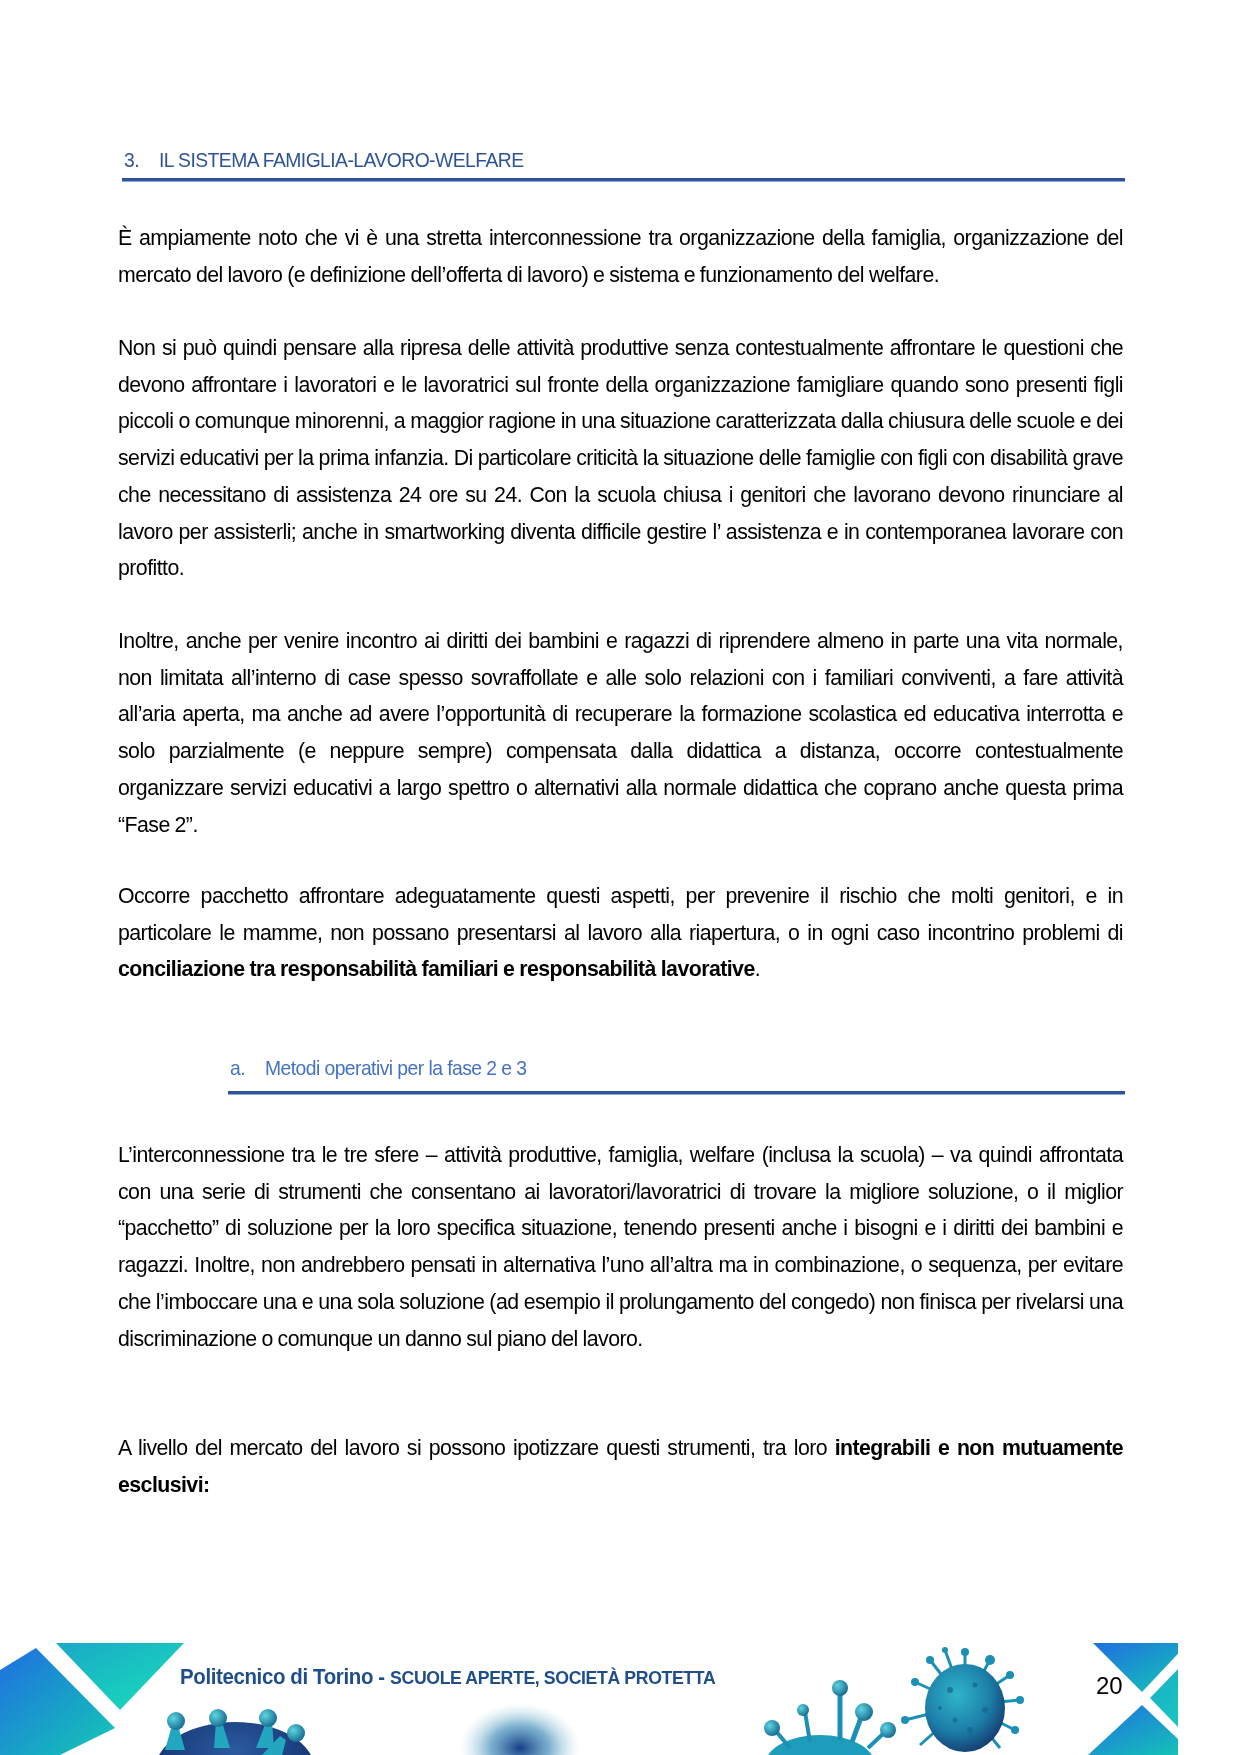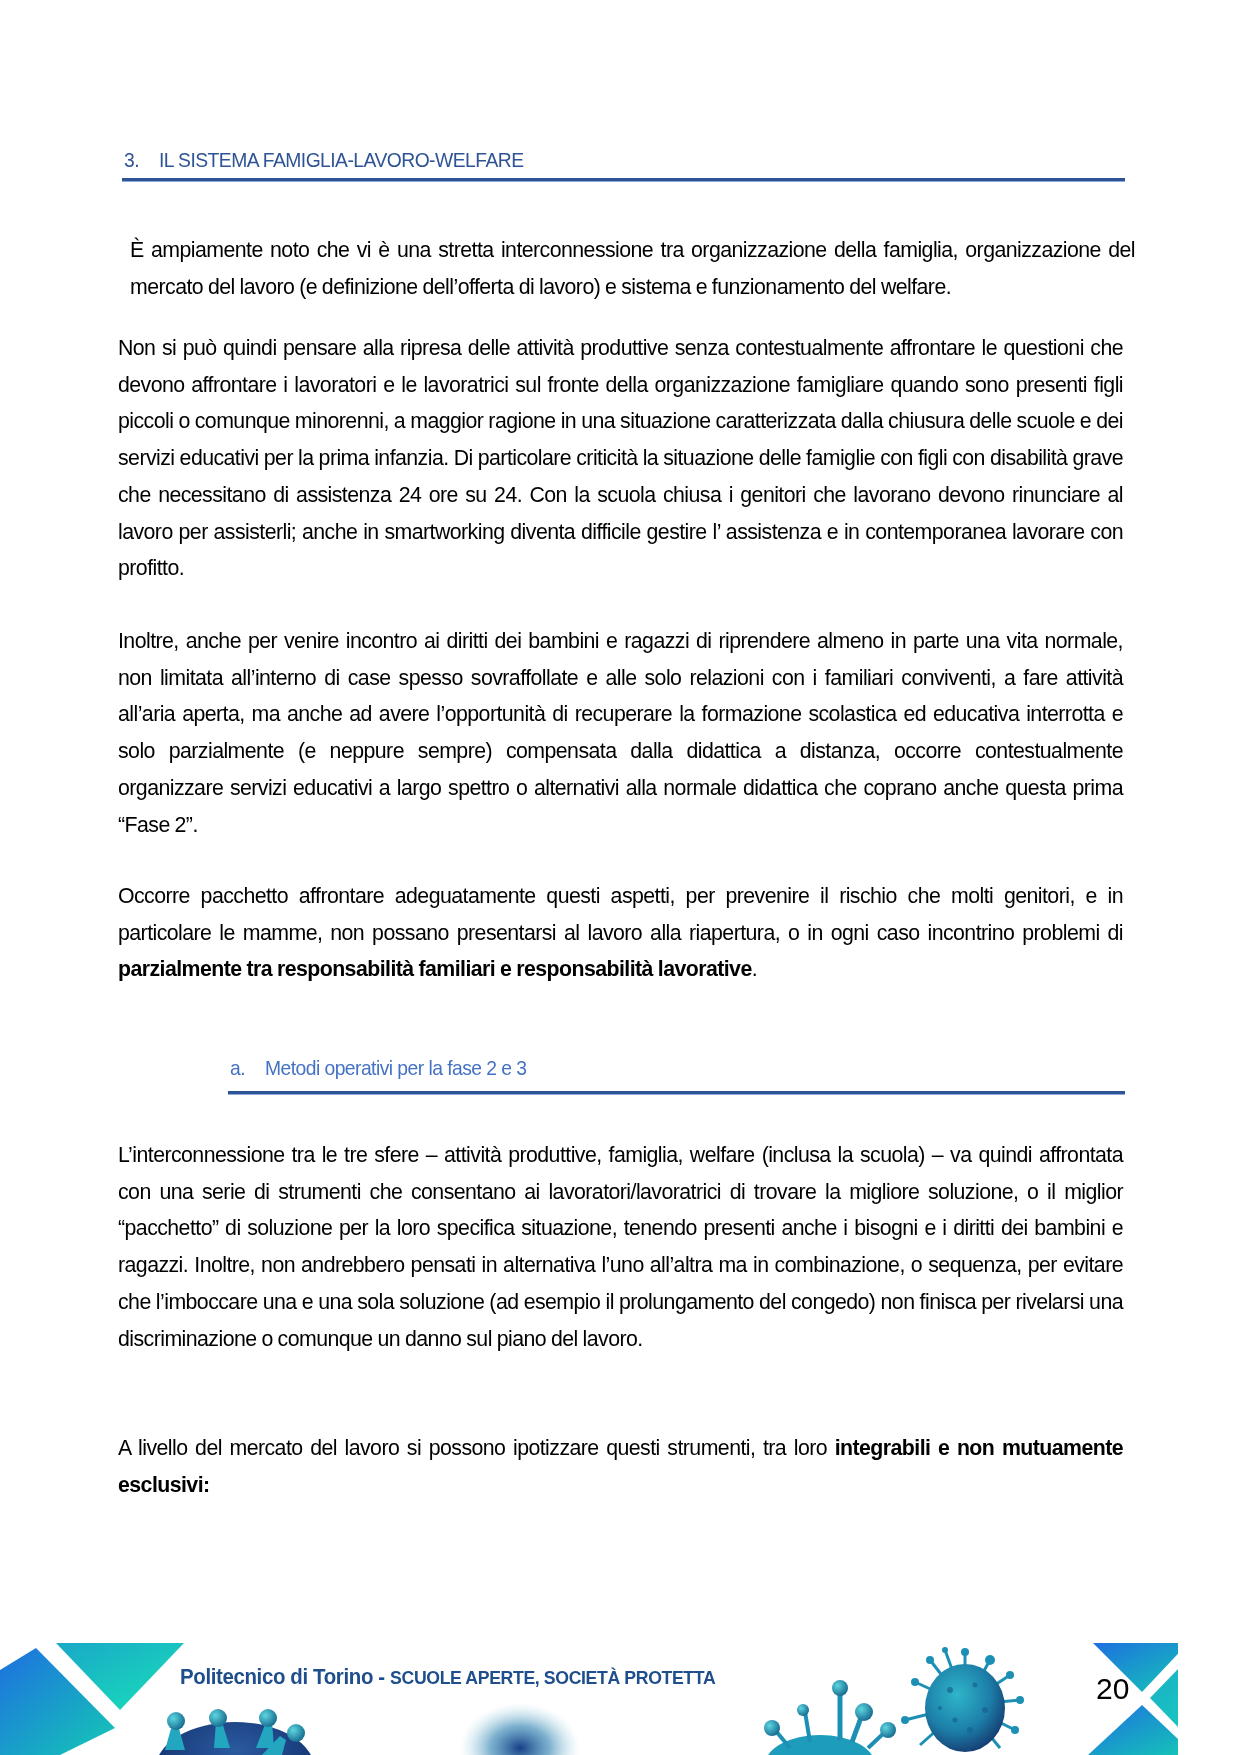--- a/index.html
+++ b/index.html
@@ -15,35 +15,35 @@
               color: #4472C4; letter-spacing: -0.6px; transform: scaleX(0.92); transform-origin: left; white-space: nowrap; }
   .heading2 .num { display: inline-block; width: 38px; }
   .para { position: absolute; left: 118px; width: 1005px; font-size: 21.3px; line-height: 36.7px;
           text-align: justify; font-family: "Liberation Sans Narrow", "Liberation Sans", sans-serif;
           letter-spacing: -0.55px; word-spacing: -0.5px; }
   .para b { font-weight: bold; }
   .footer { position: absolute; left: 0; top: 1630px; width: 1178px; height: 125px; overflow: hidden; }
   .footer-text { position: absolute; left: 180px; top: 34px; font-size: 22px; font-weight: bold; color: #1F4E8C;
                  white-space: nowrap; letter-spacing: -0.4px; transform: scaleX(0.93); transform-origin: left; }
   .footer-text .tag { font-size: 19px; }
-  .page-num { position: absolute; left: 1096px; top: 42px; font-size: 30px; color: #000; }
+  .page-num { position: absolute; left: 1096px; top: 42px; font-size: 24px; color: #000; }
   svg { position: absolute; }
 </style>
 </head>
 <body>
 
 <div class="heading1">
   <span class="num">3.</span><span>IL SISTEMA FAMIGLIA-LAVORO-WELFARE</span>
 </div>
 <div class="rule" style="left:122px; top:178px; width:1003px;"></div>
 
-<p class="para" style="top:220px; margin:12px;">È ampiamente noto che vi è una stretta interconnessione tra organizzazione della famiglia, organizzazione del mercato del lavoro (e definizione dell’offerta di lavoro) e sistema e funzionamento del welfare.</p>
+<p class="para" style="top:220px; margin:0;">È ampiamente noto che vi è una stretta interconnessione tra organizzazione della famiglia, organizzazione del mercato del lavoro (e definizione dell’offerta di lavoro) e sistema e funzionamento del welfare.</p>
 <p class="para" style="top:330px; margin:0;">Non si può quindi pensare alla ripresa delle attività produttive senza contestualmente affrontare le questioni che devono affrontare i lavoratori e le lavoratrici sul fronte della organizzazione famigliare quando sono presenti figli piccoli o comunque minorenni, a maggior ragione in una situazione caratterizzata dalla chiusura delle scuole e dei servizi educativi per la prima infanzia. Di particolare criticità la situazione delle famiglie con figli con disabilità grave che necessitano di assistenza 24 ore su 24. Con la scuola chiusa i genitori che lavorano devono rinunciare al lavoro per assisterli; anche in smartworking diventa difficile gestire l’ assistenza e in contemporanea lavorare con profitto.</p>
 <p class="para" style="top:623px; margin:0;">Inoltre,  anche per venire incontro ai diritti dei bambini e ragazzi di riprendere almeno in parte una vita normale, non limitata all’interno di case spesso sovraffollate e alle solo relazioni con i familiari conviventi, a fare attività all’aria aperta, ma anche ad avere l’opportunità di recuperare la formazione scolastica ed educativa interrotta e solo parzialmente (e neppure sempre) compensata dalla didattica a distanza, occorre contestualmente  organizzare servizi educativi a largo spettro o alternativi alla normale didattica che coprano anche questa prima “Fase 2”.</p>
-<p class="para" style="top:878px; margin:0;"><span>Occorre pacchetto affrontare adeguatamente questi aspetti, per prevenire il rischio che molti genitori, e in particolare le mamme, non possano presentarsi al lavoro alla riapertura, o in ogni caso incontrino problemi di </span><b>parzialmente tra responsabilità familiari e responsabilità lavorative</b><span>.</span></p>
+<p class="para" style="top:878px; margin:0;"><span>Occorre pacchetto affrontare adeguatamente questi aspetti, per prevenire il rischio che molti genitori, e in particolare le mamme, non possano presentarsi al lavoro alla riapertura, o in ogni caso incontrino problemi di </span><b>conciliazione tra responsabilità familiari e responsabilità lavorative</b><span>.</span></p>
 
 <div class="heading2">
   <span class="num">a.</span><span>Metodi operativi per la fase 2 e 3</span>
 </div>
 <div class="rule" style="left:228px; top:1091px; width:897px;"></div>
 
 <p class="para" style="top:1137px; margin:0;">L’interconnessione tra le tre sfere – attività produttive, famiglia, welfare (inclusa la scuola) – va quindi affrontata con una serie di strumenti che consentano ai lavoratori/lavoratrici di trovare la migliore soluzione, o il miglior “pacchetto” di soluzione per la loro specifica situazione, tenendo presenti anche i bisogni e i diritti dei bambini e ragazzi. Inoltre, non andrebbero pensati in alternativa l’uno all’altra ma in combinazione, o sequenza, per evitare che l’imboccare una e una sola soluzione (ad esempio il prolungamento del congedo) non finisca per rivelarsi una discriminazione o comunque un danno sul piano del lavoro.</p>
 <p class="para" style="top:1430px; margin:0;"><span>A livello del mercato del lavoro si possono ipotizzare questi strumenti, tra loro </span><b>integrabili e non mutuamente esclusivi:</b></p>
 
 <div class="footer">

